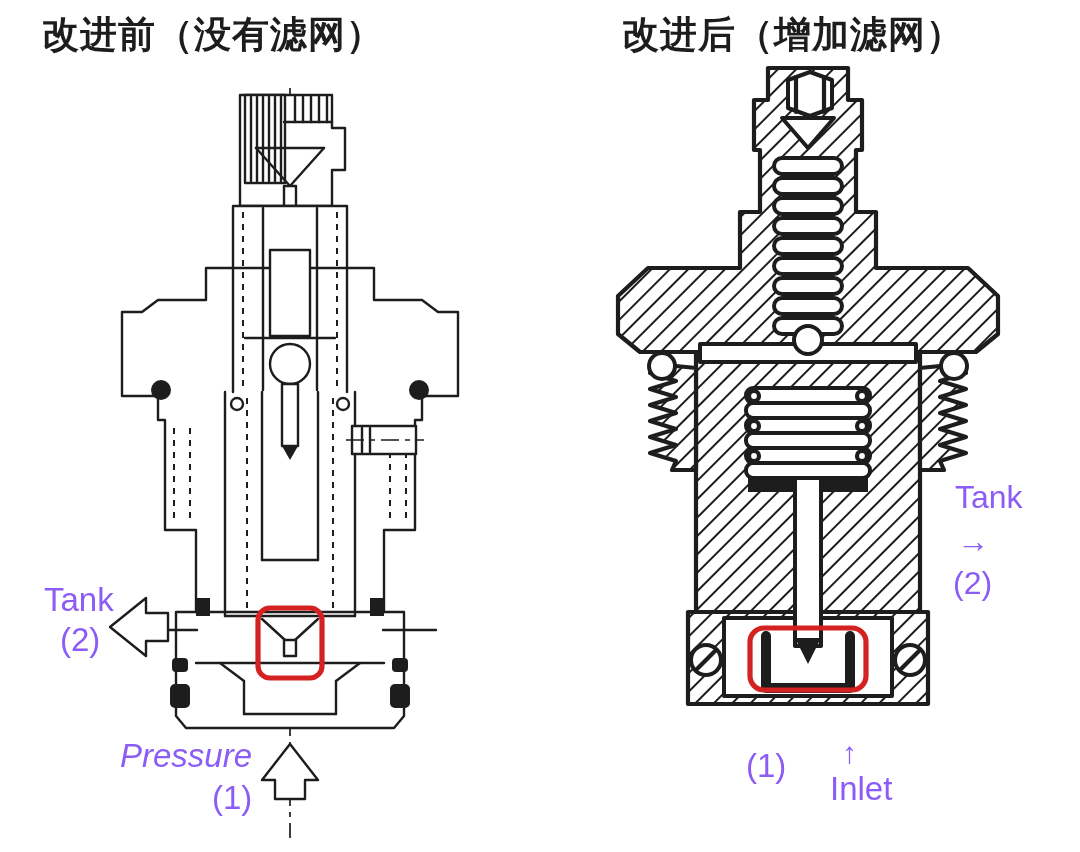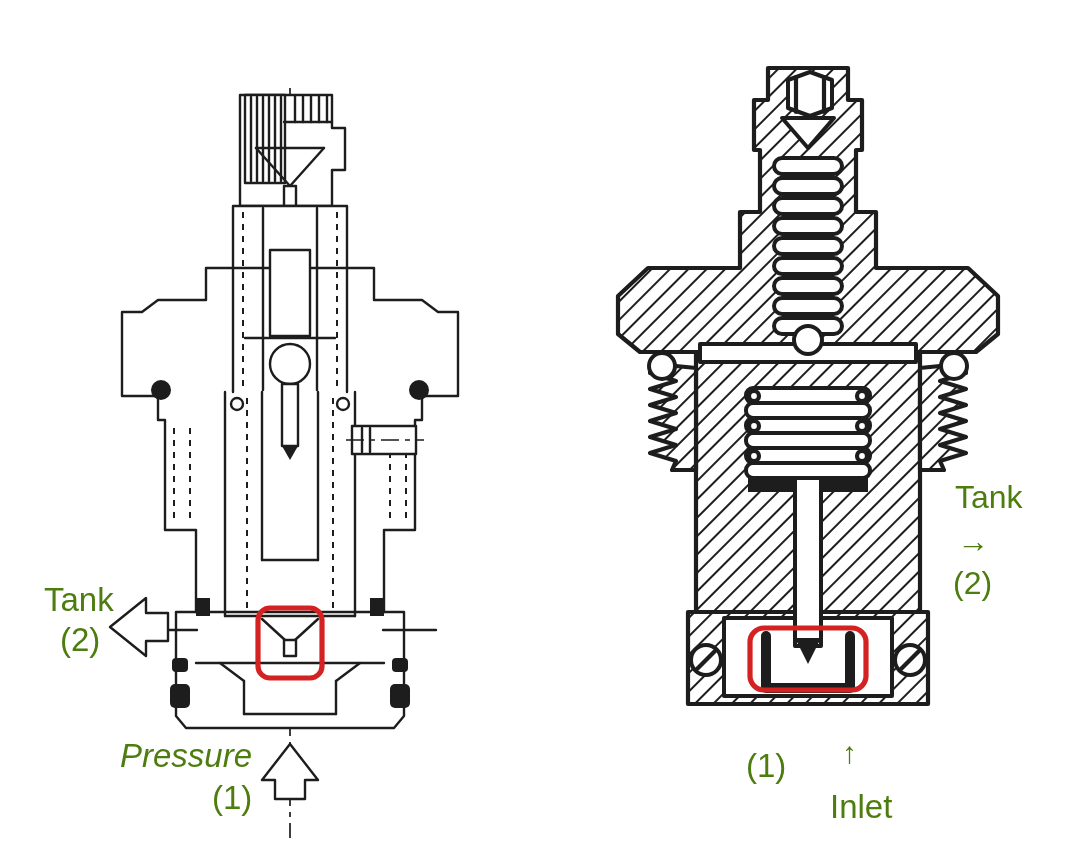--- a/index.html
+++ b/index.html
@@ -13,31 +13,31 @@
     background:var(--bg);
     font-family:"Liberation Sans","DejaVu Sans",sans-serif;
     color:var(--line);
   }
   .title{
     position:absolute;font-size:37px;font-weight:700;letter-spacing:1px;
     color:var(--line);white-space:nowrap;
   }
   .title-before{left:42px;top:10px;}
   .title-after{left:622px;top:10px;}
-  .lbl{position:absolute;font-size:33px;font-weight:400;color:#4d7c0f;white-space:nowrap;line-height:1.1;}
+  .lbl{position:absolute;font-size:33px;font-weight:400;color:#8b5cf6;white-space:nowrap;line-height:1.1;}
   .lbl-tank-before{left:44px;top:582px;}
   .lbl-tank-before-port{left:60px;top:622px;}
   .lbl-pressure{left:120px;top:738px;font-style:italic;}
   .lbl-pressure-port{left:212px;top:780px;}
   .lbl-tank-after{left:955px;top:480px;font-size:32px;}
   .lbl-tank-after-arrow{left:957px;top:524px;font-size:32px;}
   .lbl-tank-after-port{left:953px;top:566px;font-size:32px;}
   .lbl-inlet-port{left:746px;top:748px;}
   .lbl-inlet-arrow{left:842px;top:736px;font-size:30px;}
-  .lbl-inlet{left:830px;top:789px;}
+  .lbl-inlet{left:830px;top:771px;}
 
   svg{position:absolute;left:0;top:0;}
   
   .s  {stroke:var(--line);fill:none;stroke-width:2.4px;stroke-linejoin:round;stroke-linecap:round;}
   .sw {stroke:var(--line);fill:#fff;stroke-width:2.4px;stroke-linejoin:round;}
   .sb {fill:var(--line);stroke:none;}
   .sd {stroke:var(--line);fill:none;stroke-width:2px;stroke-dasharray:6 6;}
   .cl {stroke:var(--line);fill:none;stroke-width:1.7px;stroke-dasharray:18 6 5 6;}
   
   .r  {stroke:var(--line);fill:none;stroke-width:4.2px;stroke-linejoin:round;stroke-linecap:round;}
@@ -229,20 +229,22 @@
       </g>
       <g>
         <circle cx="910" cy="660" r="15" class="rw"></circle>
         <line x1="901" y1="669" x2="919" y2="651" class="r"></line>
       </g>
 
       <rect x="750" y="628" width="116" height="62" rx="14" class="hlb"></rect>
     </g>
   </svg>
 
+  <div class="title title-before">改进前（没有滤网）</div>
+  <div class="title title-after">改进后（增加滤网）</div>
 
   <div class="lbl lbl-tank-before">Tank</div>
   <div class="lbl lbl-tank-before-port">(2)</div>
   <div class="lbl lbl-pressure">Pressure</div>
   <div class="lbl lbl-pressure-port">(1)</div>
 
   <div class="lbl lbl-tank-after">Tank</div>
   <div class="lbl lbl-tank-after-arrow">→</div>
   <div class="lbl lbl-tank-after-port">(2)</div>
   <div class="lbl lbl-inlet-port">(1)</div>

